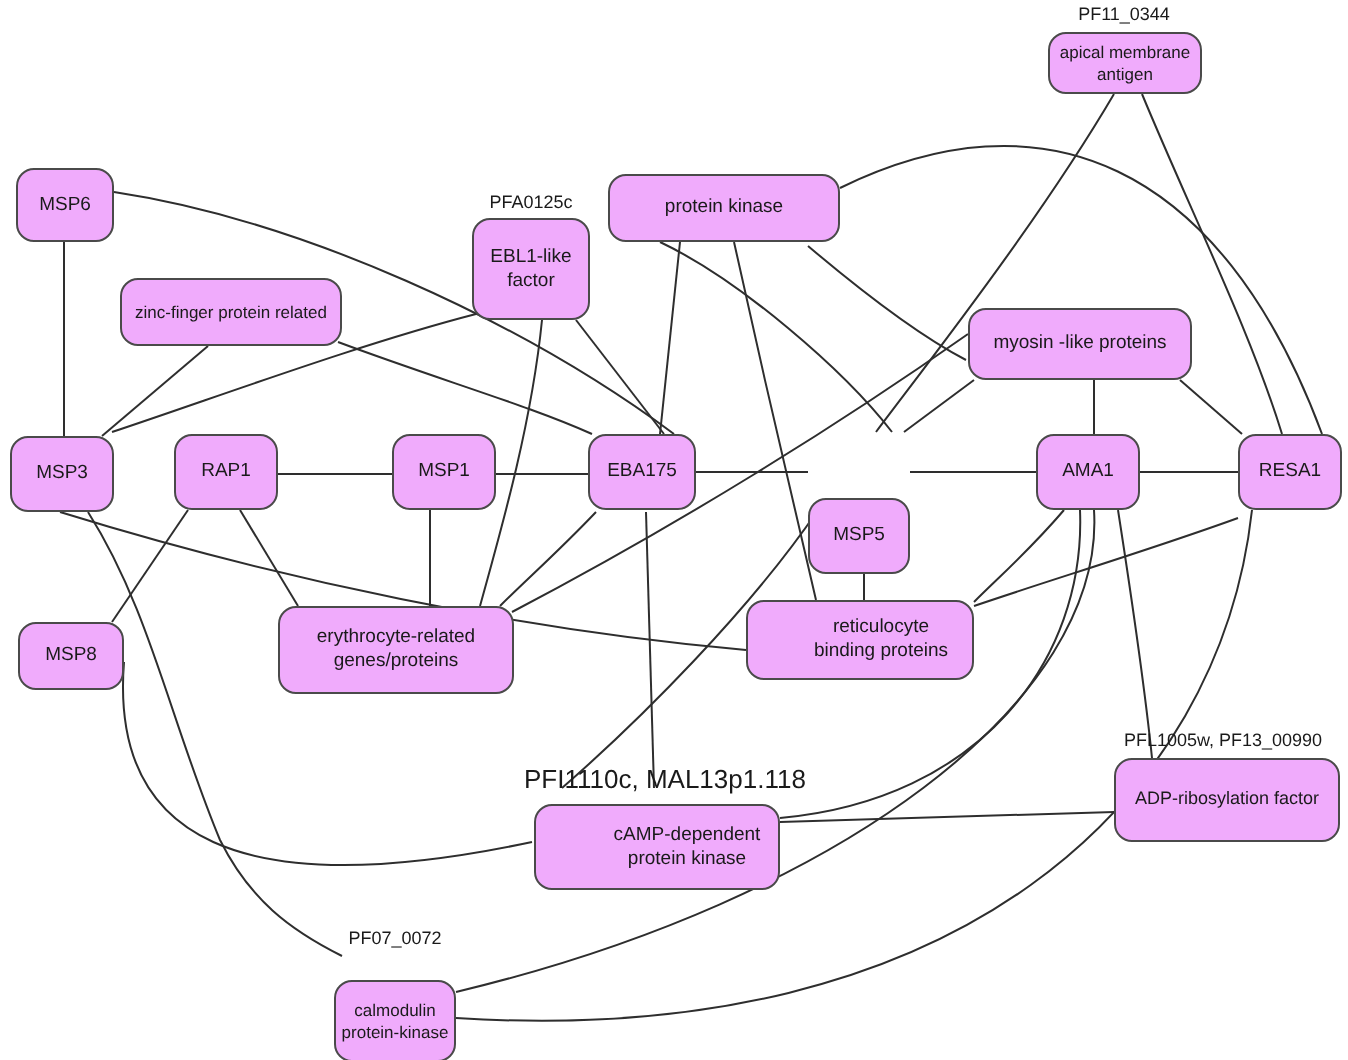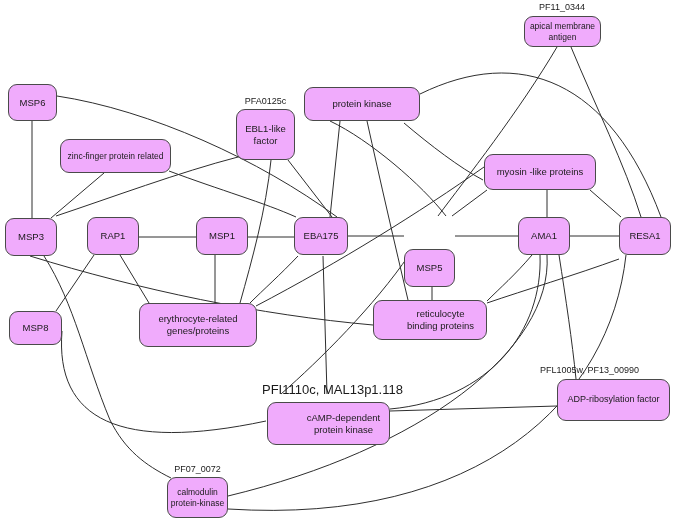--- a/index.html
+++ b/index.html
@@ -64,21 +64,21 @@
       <path d="M547,255 C553,350 420,450 228,496" fill="none" stroke="#2e2e2e" stroke-width="1"></path>
       <path d="M619,259 C575,275 525,290 487,303" fill="none" stroke="#2e2e2e" stroke-width="1"></path>
       <path d="M626,255 C610,400 480,525 228,509" fill="none" stroke="#2e2e2e" stroke-width="1"></path>
       <path d="M390,411 L557,406" fill="none" stroke="#2e2e2e" stroke-width="1"></path>
       <path d="M256,306 C340,262 420,212 484,167" fill="none" stroke="#2e2e2e" stroke-width="1"></path>
     </svg>
 
   <div class="tag" style="left:514px;top:3px;width:96px;">PF11_0344</div>
   <div class="tag" style="left:232px;top:97px;width:67px;">PFA0125c</div>
   <div class="tag" style="left:262px;top:383px;width:133px;font-size:13px;">PFI1110c, MAL13p1.118</div>
-  <div class="tag" style="left:528px;top:366px;width:123px;">PFL1005w, PF13_00990</div>
+  <div class="tag" style="left:550px;top:366px;width:123px;">PFL1005w, PF13_00990</div>
   <div class="tag" style="left:165px;top:465px;width:65px;">PF07_0072</div>
 
   <div class="node" style="left:524px;top:16px;width:77px;height:31px;font-size:8.5px;">
     <span>apical membrane</span>
     <span>antigen</span>
   </div>
 
   <div class="node" style="left:8px;top:84px;width:49px;height:37px;">
     <span>MSP6</span>
   </div>
@@ -144,18 +144,18 @@
 
   <div class="node" style="left:267px;top:402px;width:123px;height:43px;padding-left:32px;">
     <span>cAMP-dependent</span>
     <span>protein kinase</span>
   </div>
 
   <div class="node" style="left:557px;top:379px;width:113px;height:42px;font-size:9px;">
     <span>ADP-ribosylation factor</span>
   </div>
 
-  <div class="node" style="left:167px;top:477px;width:61px;height:41px;font-size:8.5px;">
+  <div class="node" style="left:167px;top:490px;width:61px;height:41px;font-size:8.5px;">
     <span>calmodulin</span>
     <span>protein-kinase</span>
   </div>
 
 </div>
 
 </body></html>

